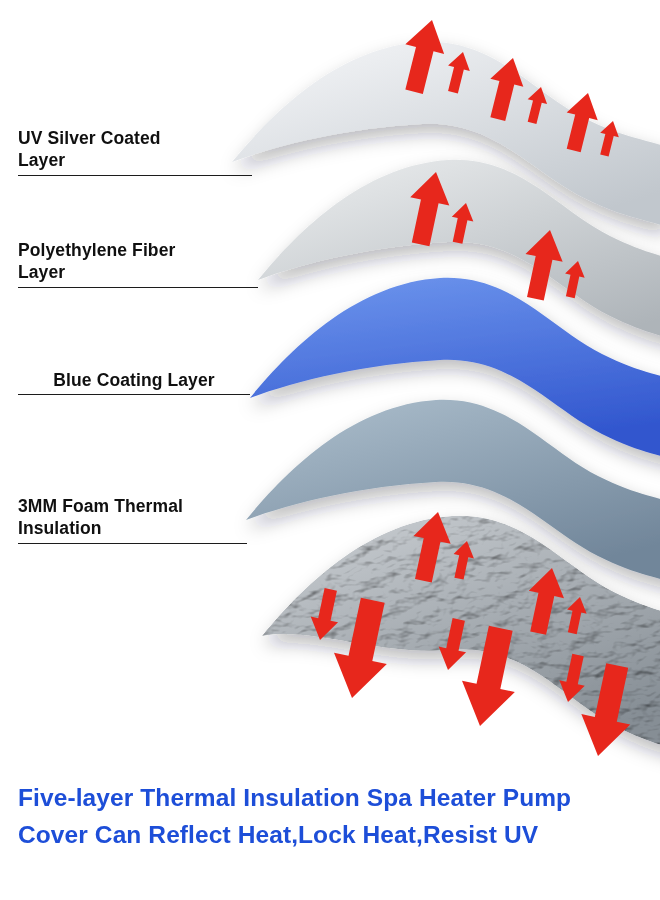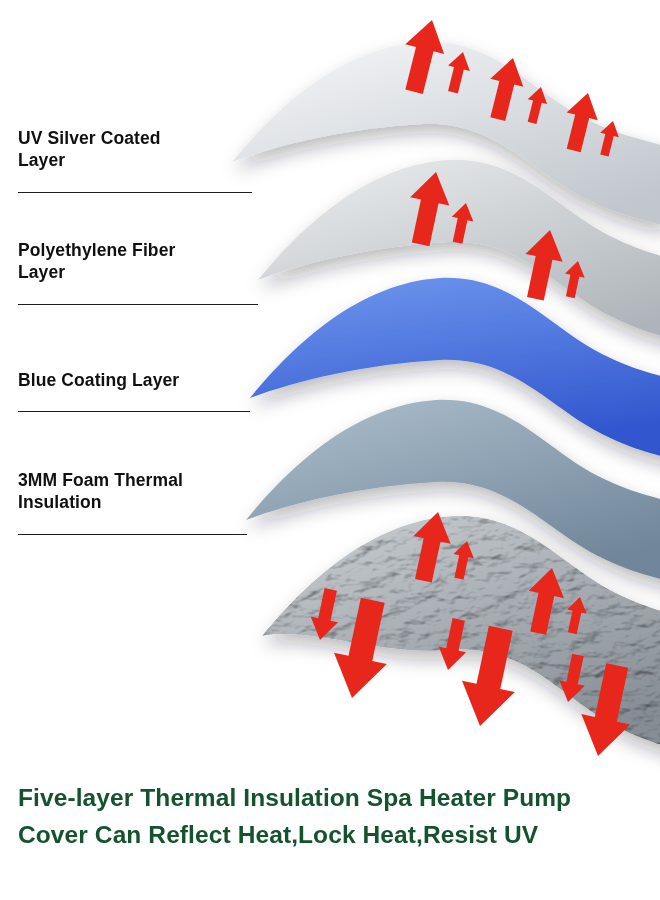--- a/index.html
+++ b/index.html
@@ -2,28 +2,28 @@
 <html><head>
 <meta charset="utf-8">
 <style>
   html,body{margin:0;padding:0;background:#ffffff;}
   body{font-family:"Liberation Sans", sans-serif;}
   .stage{position:relative;width:660px;height:900px;background:#ffffff;overflow:hidden;}
   .layers-svg{position:absolute;top:0;left:0;z-index:1;}
   .layer-label{
     position:absolute;left:18px;z-index:2;
     border-bottom:1.6px solid #1c1c1c;
-    padding-bottom:20px;
+    padding-bottom:3px;
     font-size:17.5px;font-weight:600;color:#101010;
     line-height:1.28;letter-spacing:.1px;
   }
   .layer-label .txt{display:inline-block;max-width:190px;}
   .caption{
     position:absolute;left:18px;right:10px;top:780px;z-index:2;
-    color:#14532d;font-weight:700;font-size:24.5px;line-height:1.5;
+    color:#1d4ed8;font-weight:700;font-size:24.5px;line-height:1.5;
     letter-spacing:.1px;
   }
 </style>
 </head>
 <body>
 
 <div class="stage">
 
   <svg class="layers-svg" width="660" height="780" viewBox="0 0 660 780">
     <defs>
@@ -109,24 +109,24 @@
       <use href="#arr" transform="translate(568,702) rotate(192) scale(0.65)"></use>
     </g>
   </svg>
 
   <div class="layer-label" style="top:127px;width:234px;">
     <span class="txt">UV Silver Coated Layer</span>
   </div>
   <div class="layer-label" style="top:239px;width:240px;">
     <span class="txt">Polyethylene Fiber Layer</span>
   </div>
-  <div class="layer-label" style="top:369px;width:232px;">
+  <div class="layer-label" style="top:369px;width:232px;text-align:center;">
     <span class="txt">Blue Coating Layer</span>
   </div>
-  <div class="layer-label" style="top:469px;width:229px;">
+  <div class="layer-label" style="top:495px;width:229px;">
     <span class="txt">3MM Foam Thermal Insulation</span>
   </div>
 
   <div class="caption">
     <div>Five-layer Thermal Insulation Spa Heater Pump</div>
     <div>Cover Can Reflect Heat,Lock Heat,Resist UV</div>
   </div>
 
 </div>
 

